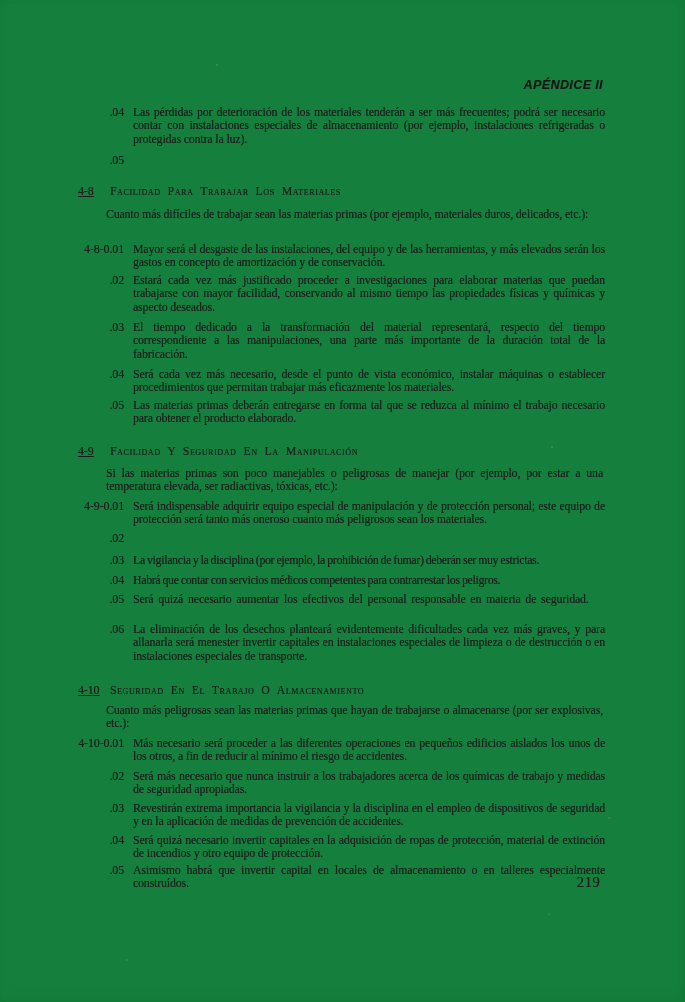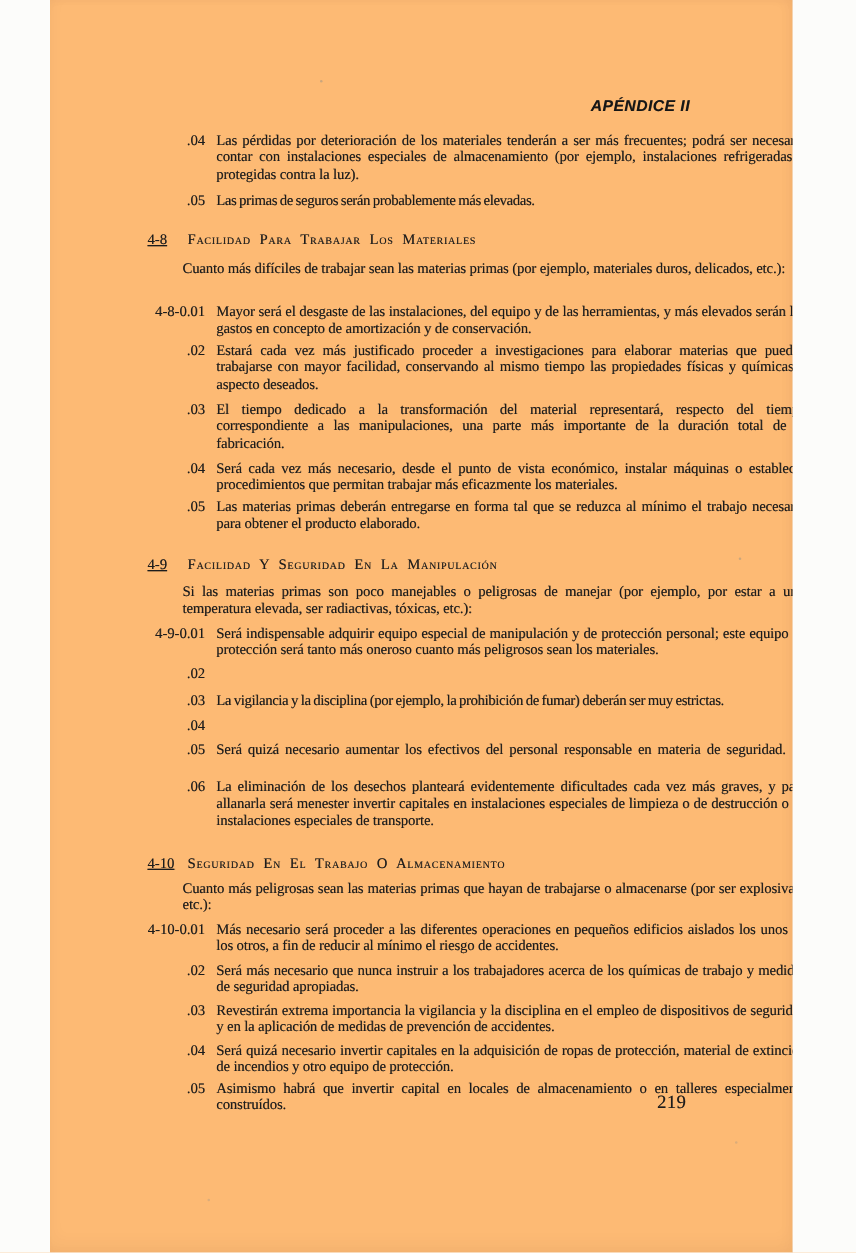--- a/index.html
+++ b/index.html
@@ -5,34 +5,33 @@
   html, body {
     margin: 0;
     padding: 0;
     width: 685px;
     height: 1002px;
     background: #fcfcfa;
     overflow: hidden;
   }
   .page {
     position: relative;
-    width: 594px;
+    width: 685px;
     height: 1002px;
-    background: #fdba74;
+    background: #15803d;
     color: #1c1c1c;
     font-family: "Liberation Serif", "DejaVu Serif", serif;
     font-size: 11.7px;
     line-height: 13.35px;
     letter-spacing: -0.08px;
     text-shadow: 0.25px 0 0 rgba(25,25,25,0.55);
     box-shadow: inset 0 -7px 14px rgba(0,0,0,0.035),
                 inset -4px 0 10px rgba(0,0,0,0.02),
                 inset 0 2px 6px rgba(0,0,0,0.015);
     overflow: hidden;
-    margin-left: 40px;
   }
   .running-head {
     position: absolute;
     top: 79px;
     right: 82px;
     font-family: "Liberation Sans", sans-serif;
     font-style: italic;
     font-weight: 700;
     font-size: 12.5px;
     letter-spacing: 0.4px;
@@ -101,21 +100,21 @@
 
 <div class="page">
 
   <div class="running-head">APÉNDICE II</div>
 
   <section>
     <div class="item" style="top:106px">
       <span class="num">.04</span><span>Las pérdidas por deterioración de los materiales tenderán a ser más frecuentes; podrá ser necesario contar con instalaciones especiales de almacenamiento (por ejemplo, instalaciones refrigeradas o protegidas contra la luz).</span>
     </div>
     <div class="item one" style="top:154px">
-      <span class="num">.05</span><span>Las primas de seguros serán probablemente más elevadas.</span>
+      <span class="num">.05</span>
     </div>
   </section>
 
   <section>
     <div class="sec-head" style="top:185px">
       <span class="sec-num">4-8</span><span class="sec-title sc">Facilidad Para Trabajar Los Materiales</span>
     </div>
     <div class="intro" style="top:208px">Cuanto más difíciles de trabajar sean las materias primas (por ejemplo, materiales duros, delicados, etc.):</div>
     <div class="item" style="top:243px">
       <span class="num">4-8-0.01</span><span>Mayor será el desgaste de las instalaciones, del equipo y de las herramientas, y más elevados serán los gastos en concepto de amortización y de conservación.</span>
@@ -142,21 +141,21 @@
     <div class="item" style="top:500px">
       <span class="num">4-9-0.01</span><span>Será indispensable adquirir equipo especial de manipulación y de protección personal; este equipo de protección será tanto más oneroso cuanto más peligrosos sean los materiales.</span>
     </div>
     <div class="item one" style="top:532px">
       <span class="num">.02</span>
     </div>
     <div class="item one" style="top:554px">
       <span class="num">.03</span><span>La vigilancia y la disciplina (por ejemplo, la prohibición de fumar) deberán ser muy estrictas.</span>
     </div>
     <div class="item one" style="top:574px">
-      <span class="num">.04</span>
+      <span class="num">.04</span><span>Habrá que contar con servicios médicos competentes para contrarrestar los peligros.</span>
     </div>
     <div class="item w2" style="top:593px">
       <span class="num">.05</span><span>Será quizá necesario aumentar los efectivos del personal responsable en materia de seguridad.</span>
     </div>
     <div class="item" style="top:623px">
       <span class="num">.06</span><span>La eliminación de los desechos planteará evidentemente dificultades cada vez más graves, y para allanarla será menester invertir capitales en instalaciones especiales de limpieza o de destrucción o en instalaciones especiales de transporte.</span>
     </div>
   </section>
 
   <section>

